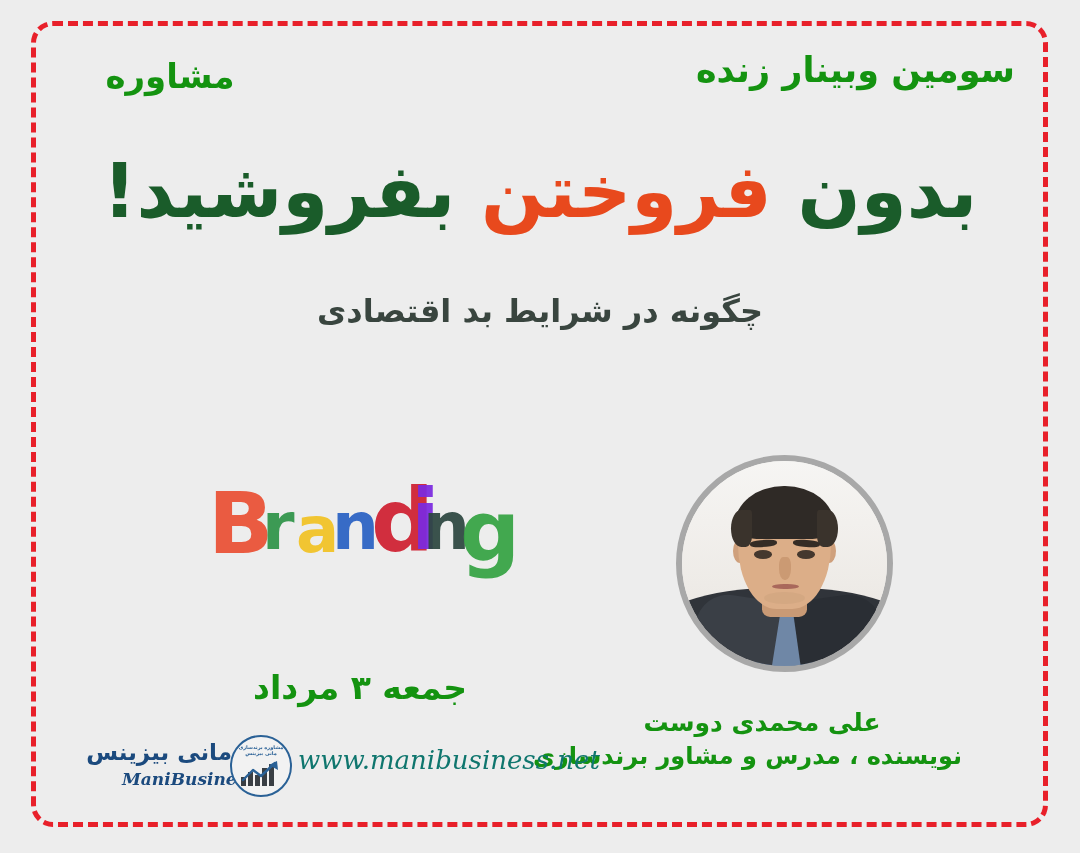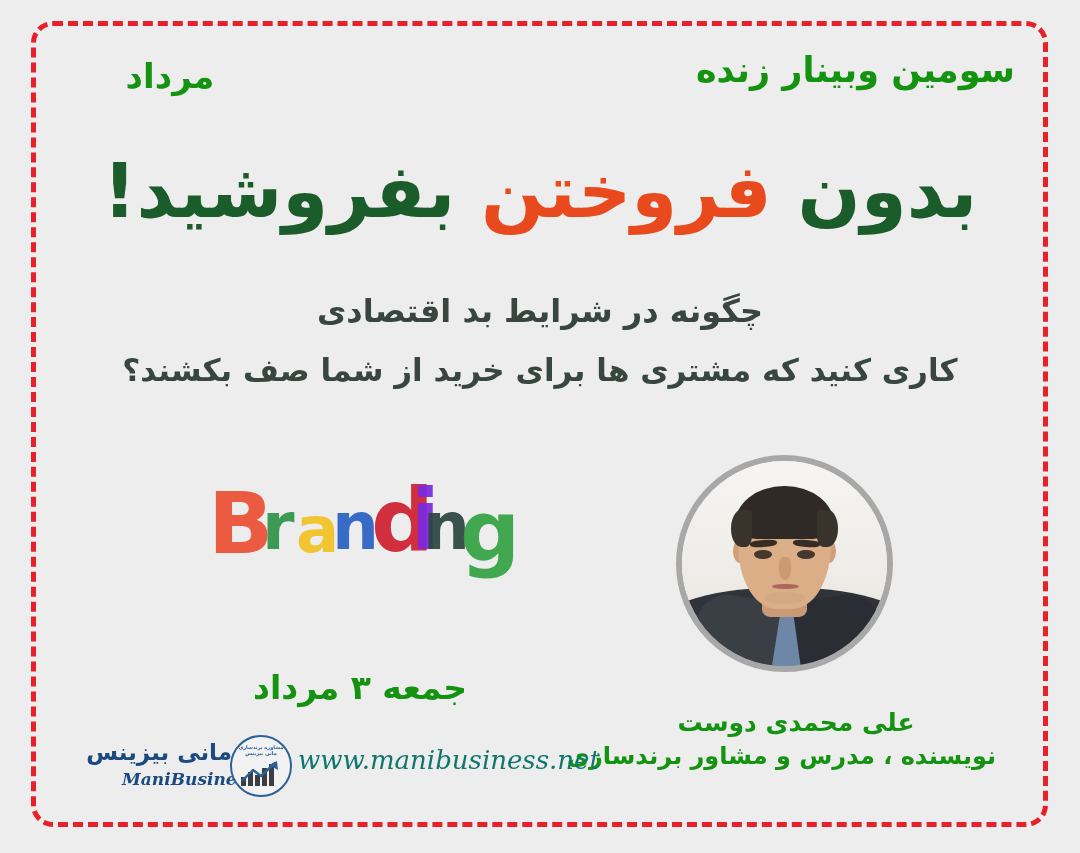--- a/index.html
+++ b/index.html
@@ -200,21 +200,21 @@
   
   .p-nose { left: 47.5%; top: 47%; width: 5.5%; height: 11%; background:#cb9a73; border-radius: 36% 36% 50% 50%; }
   
   .p-mouth { left: 44%; top: 60%; width: 13%; height: 2.6%; background:#a9685b; border-radius: 45%; }
   
   .p-chin { left: 40%; top: 64%; width: 20%; height: 6%; background:#cfa37e; border-radius: 50%; opacity:.6; }
 
   
   .speaker {
     position: absolute;
-    left: 596px;
+    left: 562px;
     width: 400px;
     text-align: center;
     direction: rtl;
     color: #149310;
     font-weight: bold;
     white-space: nowrap;
   }
   .speaker.name  { top: 708px; font-size: 25px; }
   .speaker.role  { top: 742px; font-size: 24px; }
 
@@ -301,30 +301,29 @@
   #mani-badge .b5 { left: 28px; height: 22px; }
   #mani-badge .arrow { position: absolute; left: 0; top: 0; width: 40px; height: 26px; }
 </style>
 </head>
 <body>
 
 <div id="poster">
 
   <div id="dashed-frame"></div>
 
-  <div class="eyebrow-free">مرداد</div>
+  <div class="eyebrow-free">مشاوره</div>
 
   <div class="eyebrow-title">سومین وبینار زنده</div>
 
   <div class="headline">
     <span>بدون </span><span class="accent">فروختن</span><span> بفروشید!</span>
   </div>
 
   <div class="subtitle line1">چگونه در شرایط بد اقتصادی</div>
-  <div class="subtitle line2">کاری کنید که مشتری ها برای خرید از شما صف بکشند؟</div>
 
   <div id="branding-logo">
       <span class="bl" style="color: rgb(234, 81, 52); left: 0px; top: 4px; font-size: 86px;">B</span>
       <span class="bl" style="color: rgb(47, 148, 73); left: 54px; top: 18px; font-size: 66px;">r</span>
       <span class="bl" style="color: rgb(242, 194, 36); left: 88px; top: 22px; font-size: 64px;">a</span>
       <span class="bl" style="color: rgb(42, 98, 196); left: 124px; top: 18px; font-size: 66px;">n</span>
       <span class="bl" style="color: rgb(207, 32, 49); left: 163px; top: 0px; font-size: 88px;">d</span>
       <span class="bl" style="color: rgb(123, 42, 224); left: 203px; top: 2px; font-size: 84px;">i</span>
       <span class="bl" style="color: rgb(45, 71, 64); left: 215px; top: 18px; font-size: 66px;">n</span>
       <span class="bl" style="color: rgb(54, 163, 68); left: 252px; top: 14px; font-size: 84px;">g</span>

